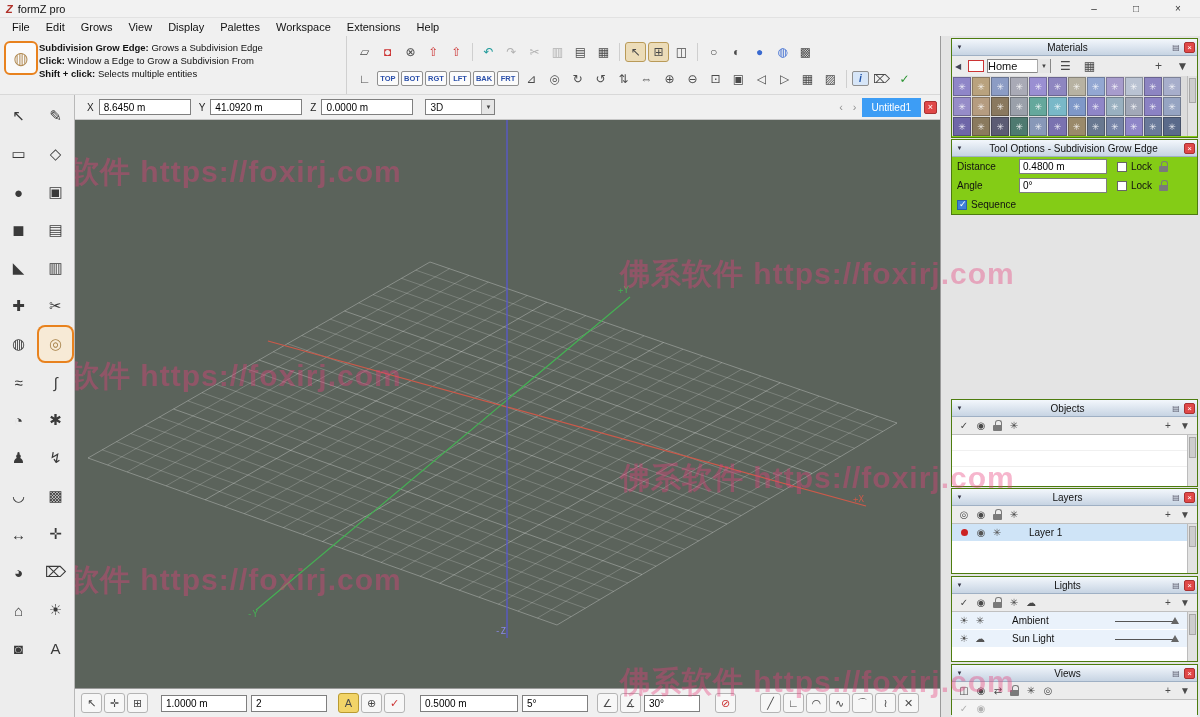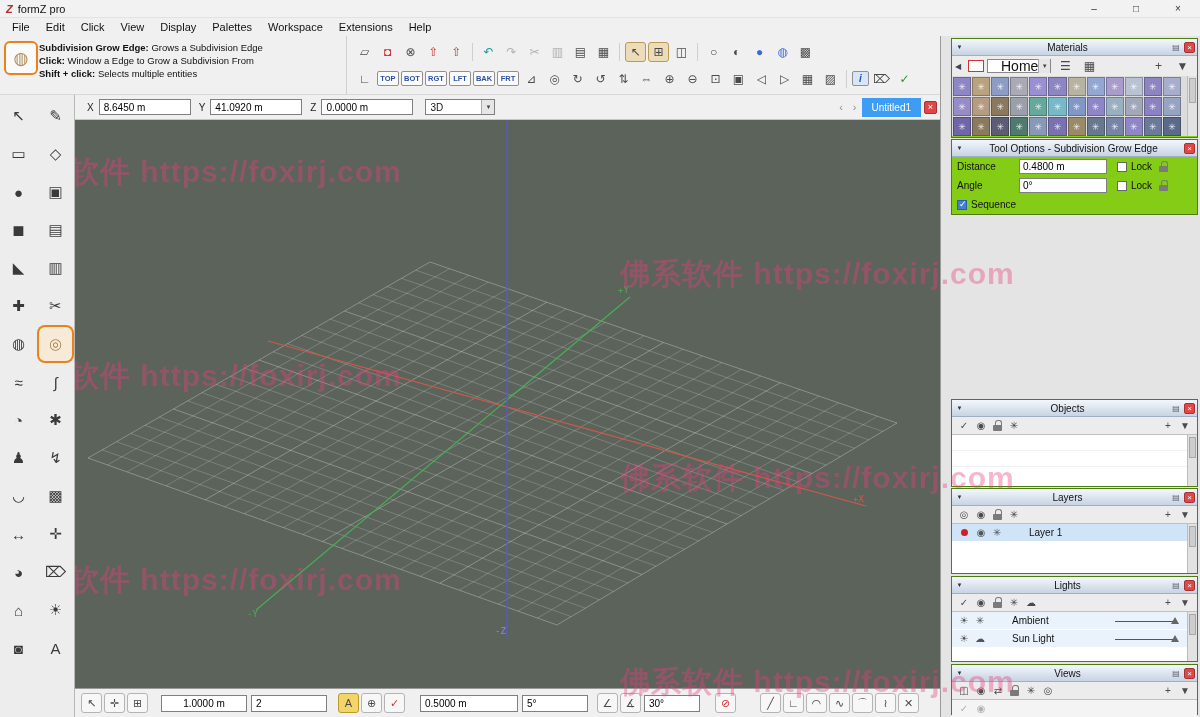--- a/index.html
+++ b/index.html
@@ -89,22 +89,22 @@
 .ph-menu{width:12px;font-size:8px;color:#556;text-align:center}
 .ph-menu::after{content:"▤"}
 .ph-close{width:11px;height:11px;background:#e04848;border:1px solid #a83232;color:#fff;font-size:8px;
   line-height:9px;text-align:center;border-radius:2px;margin-left:2px}
 .ph-close::after{content:"×"}
 
 .mat-toolbar{height:20px;display:flex;align-items:center;padding:0 3px;gap:3px;background:#ececec}
 .mback{font-size:8px;color:#445;width:10px}
 .mback::after{content:"◀"}
 .cur-mat{width:16px;height:12px;background:#fff;border:1px solid #cc3333}
-.mat-select{width:64px;height:14px;background:#fff;border:1px solid #888;font-size:14px;display:flex;
-  align-items:center;padding-left:13px}
+.mat-select{width:64px;height:14px;background:#fff;border:1px solid #888;font-size:11px;display:flex;
+  align-items:center;padding-left:0}
 .mspacer{flex:1}
 .swatch-area{position:relative;height:60px;overflow:hidden;background:#dcdcdc;padding:1px 16px 0 1px}
 #swatch-grid{display:grid;grid-template-columns:repeat(12,1fr);grid-auto-rows:19px;gap:1px}
 .swatch{position:relative;display:flex;align-items:center;justify-content:center;
   color:rgba(255,255,255,.85);font-size:9px;border:1px solid rgba(0,0,0,.25)}
 
 .to-row{display:flex;align-items:center;height:19px;padding:0 5px;font-size:10px}
 .to-label{width:62px}
 .to-input{width:88px;height:15px;border:1px solid #7f7f7f;background:#fff;font-size:10px;
   font-family:inherit;padding:0 3px}
@@ -151,21 +151,21 @@
     <div class="wctrls">
       <span class="wbtn">–</span>
       <span class="wbtn">□</span>
       <span class="wbtn">×</span>
     </div>
   </div>
 
   <div class="menubar" id="menubar">
       <span class="menu-item">File</span>
       <span class="menu-item">Edit</span>
-      <span class="menu-item">Click</span>
+      <span class="menu-item">Grows</span>
       <span class="menu-item">View</span>
       <span class="menu-item">Display</span>
       <span class="menu-item">Palettes</span>
       <span class="menu-item">Workspace</span>
       <span class="menu-item">Extensions</span>
       <span class="menu-item">Help</span>
     </div>
 
   <div class="infobar">
     <div class="tool-info">
@@ -350,21 +350,21 @@
     <span class="axlabel" id="lbl-xpos" style="left: 778px; top: 374px; color: rgb(204, 90, 74);">+X</span>
     <span class="axlabel" id="lbl-zneg" style="left: 420px; top: 506px; color: rgb(138, 138, 232);">-Z</span>
   </div>
 
   <div class="bottombar">
     <span class="bgroup">
         <span class="ticon">↖</span>
         <span class="ticon">✛</span>
         <span class="ticon">⊞</span>
       </span>
-    <input class="binput" style="width: 86px; margin-left: 12px; text-align: center;" value="1.0000 m">
+    <input class="binput" style="width: 86px; margin-left: 12px;" value="1.0000 m">
     <input class="binput" style="width: 76px; margin-left: 4px;" value="2">
     <span class="bgroup" style="margin-left:10px">
         <span class="ticon gold">A</span>
         <span class="ticon">⊕</span>
         <span class="ticon redglyph">✓</span>
       </span>
     <input class="binput" style="width: 98px; margin-left: 14px;" value="0.5000 m">
     <input class="binput" style="width: 66px; margin-left: 4px;" value="5°">
     <span class="bgroup" style="margin-left:8px">
         <span class="ticon">∠</span>

